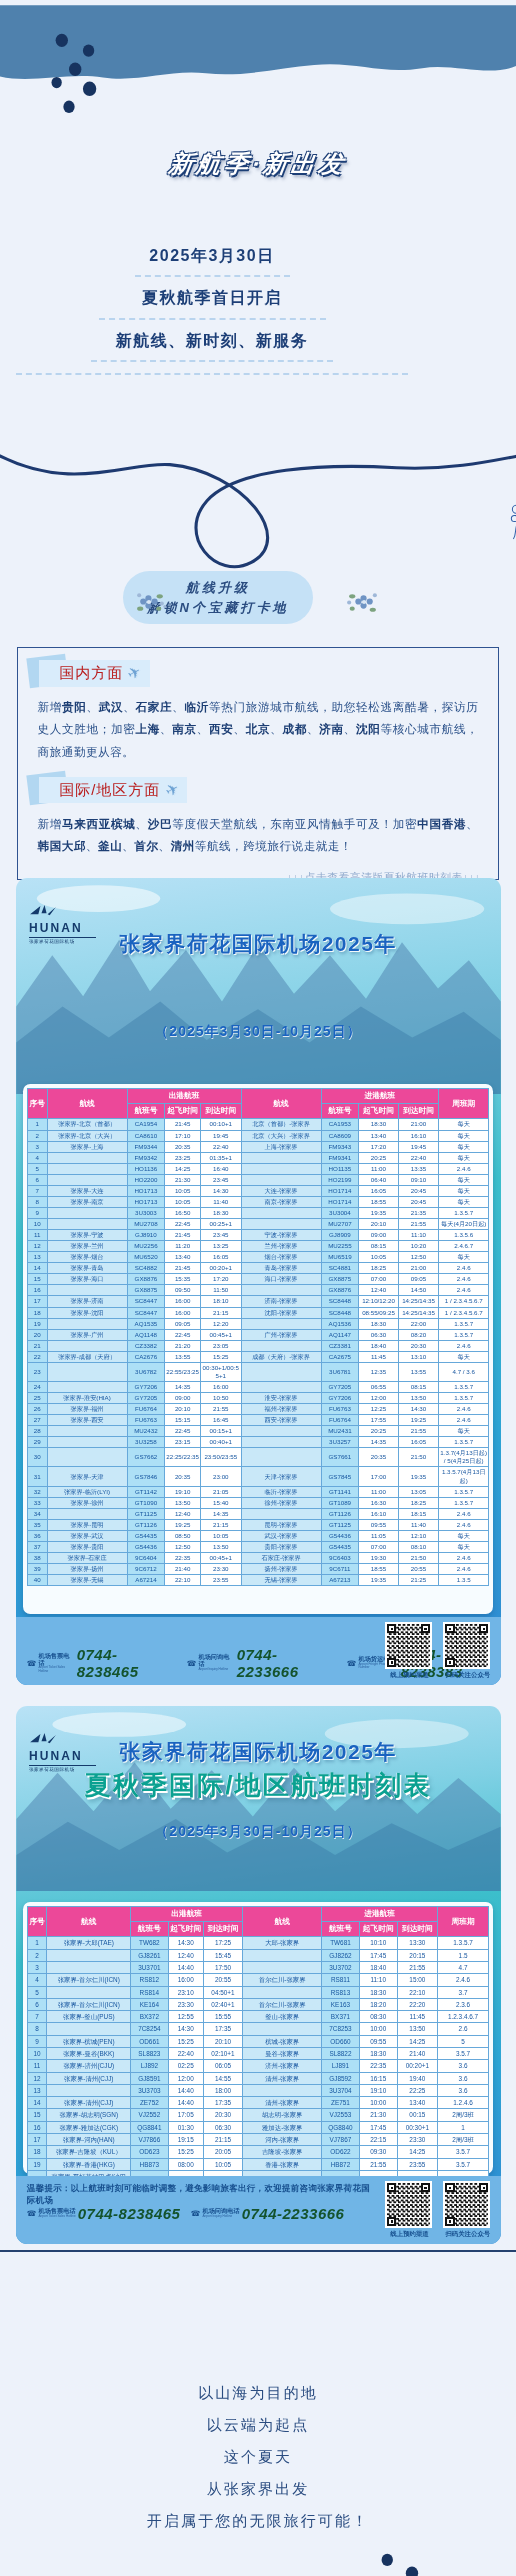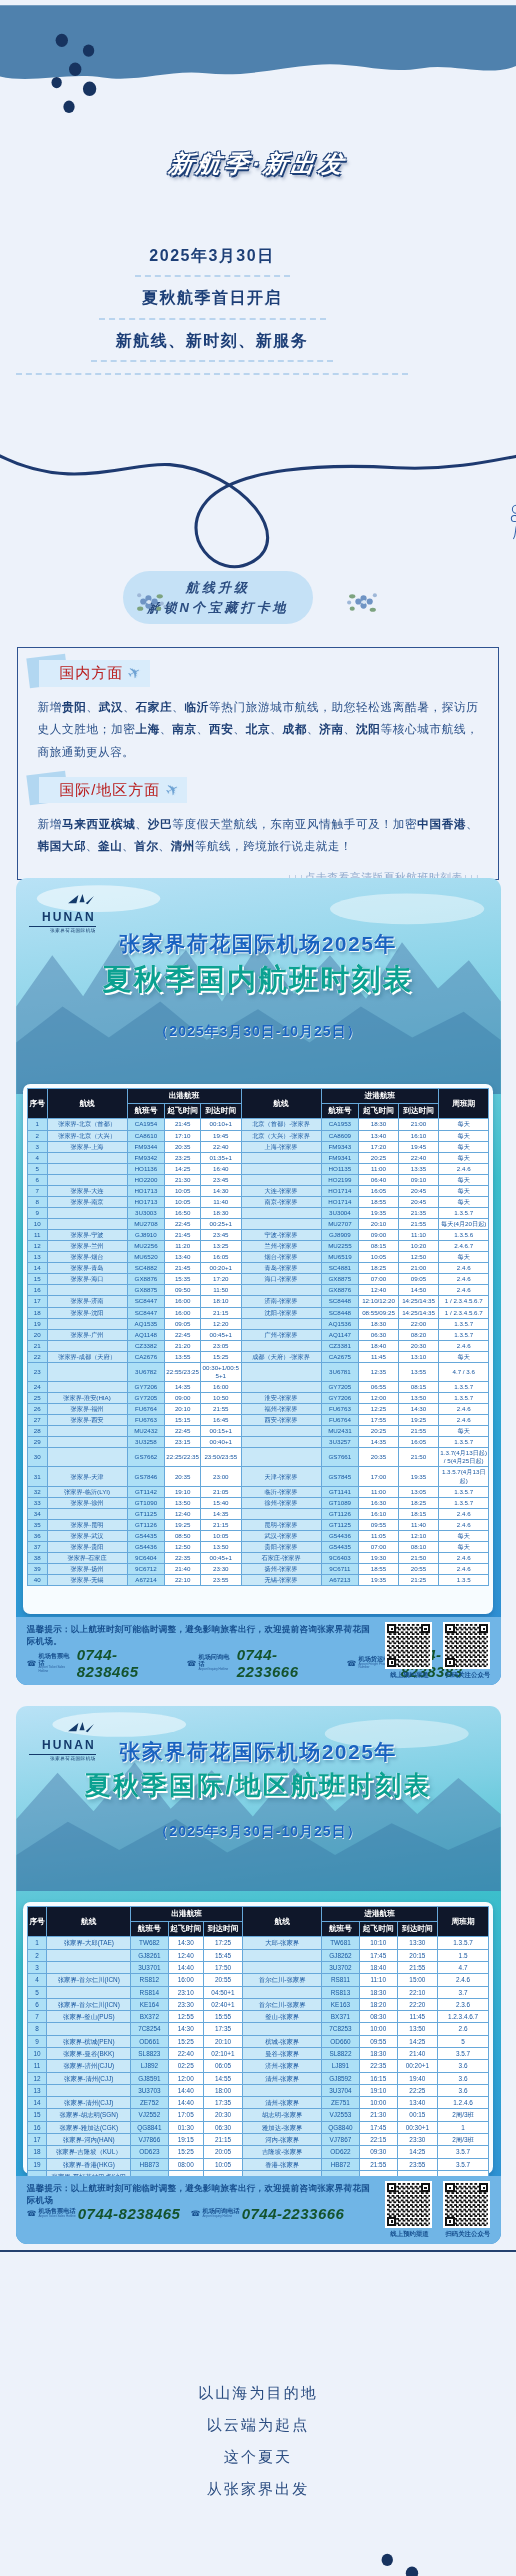--- a/index.html
+++ b/index.html
@@ -42,41 +42,41 @@
     display:inline-block;transform:rotate(-28deg);text-shadow:1px 1px 0 #cfe6f7;}
   .para{margin:9.3px 2.1px 13.4px 2.1px;font-size:11.6px;line-height:1.95;color:#2a5089;
     letter-spacing:0.5px;text-align:justify;}
   .para .rt-b{font-weight:900;color:#1c3e74;}
   #cta{display:block;text-align:right;color:#8fa9cc;font-size:10.8px;margin-top:3.1px;letter-spacing:0.5px;}
   
   .poster{left:15.5px;width:485px;border-radius:11.3px;overflow:hidden;
     background:linear-gradient(172deg,#b9e2f6 0%,#7fd0e4 22%,#3cbecb 42%,#2da4d4 70%,#2f87d2 100%);}
   #poster1{top:878px;height:807px;} #poster2{top:1706px;height:538px;}
   .poster .deco{position:absolute;top:0;left:0;width:100%;pointer-events:none;}
-  .logo{position:absolute;top:16px;left:13.4px;color:#143a6b;text-align:right;width:67px;}
+  .logo{position:absolute;top:27px;left:13.4px;color:#143a6b;text-align:left;width:67px;}
   .logo .nm{font-size:12px;font-weight:900;letter-spacing:2.1px;margin-top:1px;}
   .logo .cn{font-size:4.6px;letter-spacing:0.5px;margin-top:1.5px;border-top:0.5px solid #143a6b;padding-top:1.5px;}
   .pt1{position:absolute;width:100%;text-align:center;font-size:21px;font-weight:900;
     color:#1a63c0;letter-spacing:1.5px;
     text-shadow:1px 1px 0 rgba(255,255,255,.9),-0.5px -0.5px 0 rgba(255,255,255,.6),2.1px 2.6px 3.1px rgba(10,60,110,.3);}
   .pt2{position:absolute;width:100%;text-align:center;font-size:29px;font-weight:900;
     color:#0ba191;letter-spacing:2.1px;
     text-shadow:1.5px 1.5px 0 #ffffff,-0.5px -0.5px 0 rgba(255,255,255,.8),3.1px 3.6px 4.1px rgba(5,70,90,.35);}
   #poster2 .pt2{font-size:26px;}
   .pt3{position:absolute;width:100%;text-align:center;font-size:14px;font-weight:bold;
     color:#1a63c0;letter-spacing:1px;text-shadow:0.5px 0.5px 0 rgba(255,255,255,.8);}
   #poster1 .pt1{top:52px}#poster1 .pt2{top:82px}#poster1 .pt3{top:145px}
   #poster2 .pt1{top:32px}#poster2 .pt2{top:62px}#poster2 .pt3{top:117px}
   .card{position:absolute;left:7.2px;right:7.2px;background:#f7fcff;border-radius:7.2px;
     padding:4.1px;box-shadow:0 2.1px 5.2px rgba(10,60,110,.25);}
   #poster1 .card{top:206px;bottom:71px;} #poster2 .card{top:196px;bottom:70px;}
   table.sched{width:100%;border-collapse:collapse;table-layout:fixed;}
   table.sched th,table.sched td{border:0.5px solid #66a8da;text-align:center;
     padding:1px 1px;color:#16559f;word-wrap:break-word;}
-  table.sched th{background:#0f172a;color:#ffffff;font-size:7.7px;font-weight:bold;padding:2.1px 1px;}
+  table.sched th{background:#ec4899;color:#ffffff;font-size:7.7px;font-weight:bold;padding:2.1px 1px;}
   #poster1 td{font-size:6.2px;line-height:1.3;}
   #poster2 td{font-size:6.4px;line-height:1.45;}
   td.c0{background:#ade0f6;font-size:6.7px;}
   td.c1,td.c5{background:#c9e8f8;}
   td.c2,td.c6{background:#ade0f6;}
   td.c3,td.c4,td.c7,td.c8,td.c9{background:#ffffff;}
   td.c9{font-size:5.7px;}
   
   .pfoot{position:absolute;left:0;right:0;bottom:0;height:68px;background:#70b5e6;}
   .pfoot .notice{position:absolute;left:11.3px;top:7.2px;right:129px;font-size:8.5px;
@@ -207,21 +207,20 @@
     <path fill="#2f6d9e" opacity="0.35" d="M0,320 L90,250 L180,310 L280,240 L370,315 L470,255 L570,320 L670,250 L770,310 L870,260 L942,315 L942,420 L0,420 Z"></path>
   </svg>
   <div class="logo">
     <svg width="29" height="13.4" viewBox="0 0 56 26">
       <path fill="#143a6b" d="M2,18 L22,2 L18,18 Z M24,16 L30,0 L34,16 Z M36,18 L52,4 L40,20 Z"></path>
     </svg>
     <div class="nm">HUNAN</div>
     <div class="cn">张家界荷花国际机场</div>
   </div>
   <div class="pt1">张家界荷花国际机场2025年</div>
-  <div class="pt2">夏秋季国内航班时刻表</div>
   <div class="pt3">（2025年3月30日-10月25日）</div>
 
   <div class="card">
     <table class="sched">
       <colgroup>
         <col style="width:4.2%">
           <col style="width:17%">
           <col style="width:8%">
           <col style="width:7.6%">
           <col style="width:8.6%">
@@ -728,21 +727,20 @@
             <td class="c6">A67213</td>
             <td class="c7">19:35</td>
             <td class="c8">21:25</td>
             <td class="c9">1.3.5</td>
           </tr>
         </tbody>
     </table>
   </div>
 
   <div class="pfoot">
-    <div class="notice">温馨提示：以上航班时刻可能临时调整，避免影响旅客出行，欢迎提前咨询张家界荷花国际机场。</div>
     <div class="phones">
         <div class="phone">
           <span class="ph-icon">☎</span>
           <span class="ph-labels">
             <span class="ph-cn">机场售票电话</span>
             <span class="ph-en">Airport Ticket Sales Hotline</span>
           </span>
           <span class="ph-num">0744-8238465</span>
         </div>
         <div class="phone">
@@ -1119,20 +1117,21 @@
   </div>
 </div>
 
 <div id="divider" class="abs"></div>
 
 <div id="closing" class="abs">
   <div class="cl">以山海为目的地</div>
   <div class="cl">以云端为起点</div>
   <div class="cl">这个夏天</div>
   <div class="cl">从张家界出发</div>
+  <div class="cl">开启属于您的无限旅行可能！</div>
 </div>
 
 <svg id="bottom-decor" class="abs" viewBox="0 0 1002 330">
   <g fill="#17335f">
     <ellipse cx="752" cy="58" rx="11" ry="12"></ellipse>
     <ellipse cx="800" cy="84" rx="12" ry="13"></ellipse>
     <ellipse cx="758" cy="116" rx="10" ry="11"></ellipse>
     <ellipse cx="828" cy="132" rx="12" ry="13"></ellipse>
     <ellipse cx="788" cy="162" rx="10" ry="11"></ellipse>
     <ellipse cx="744" cy="184" rx="9" ry="10"></ellipse>

